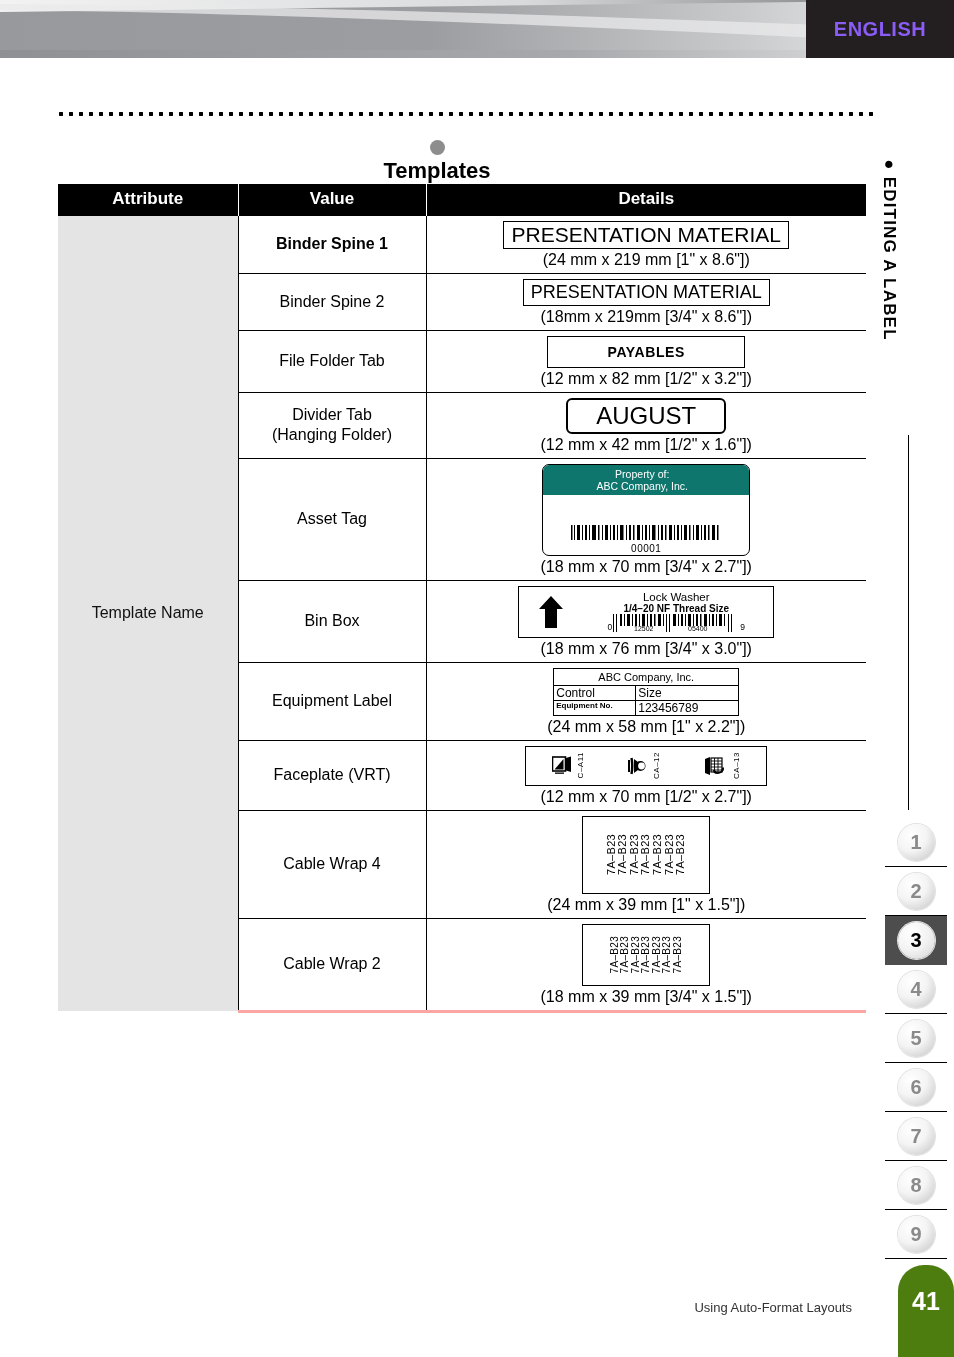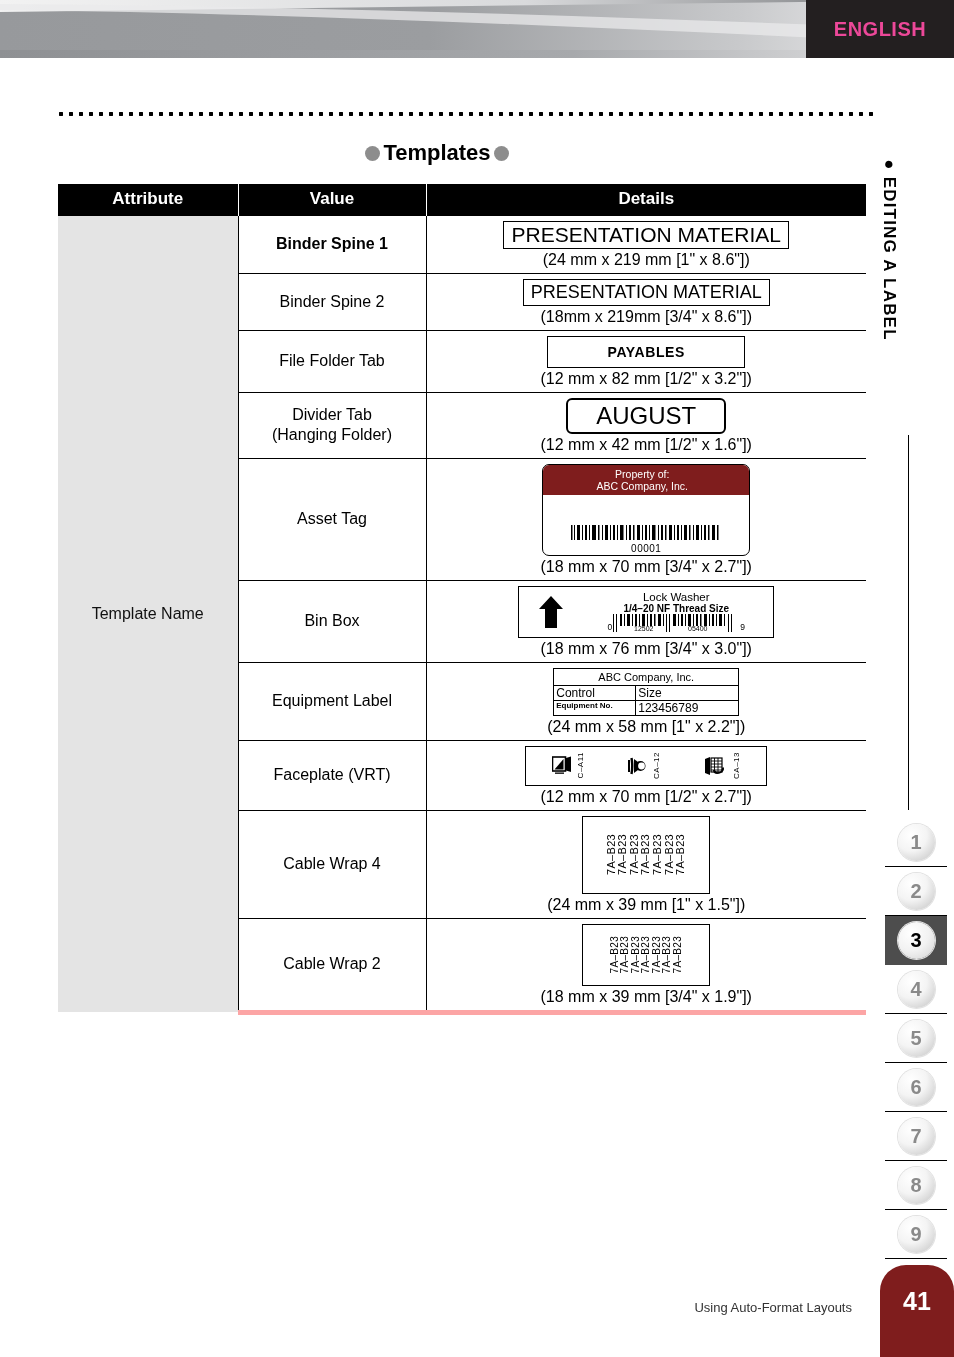--- a/index.html
+++ b/index.html
@@ -16,21 +16,21 @@
   
   .banner {
     position: absolute; left:0; top:0; width:954px; height:66px;
     overflow:hidden;
   }
   .banner svg { display:block; }
   .lang-box {
     position:absolute; right:0; top:0;
     width:148px; height:58px;
     background:#231f20;
-    color:#ec4899;
+    color:#8b5cf6;
     display:flex; align-items:center; justify-content:center;
     font-weight:bold; font-size:20px; letter-spacing:.5px;
   }
 
   
   .side-label {
     position:absolute;
     left: 872px;
     top: 100px;
     width: 34px;
@@ -74,22 +74,22 @@
     color:#000;
   }
 
   
   .footer-text {
     position:absolute; right:102px; bottom:42px;
     font-size:13px; color:#333;
   }
   .page-tab {
     position:absolute; right:0; bottom:0;
-    width:74px; height:92px;
-    background:#7f1d1d;
+    width:56px; height:92px;
+    background:#4d7c0f;
     border-top-left-radius:26px; border-top-right-radius:26px;
     color:#fff;
     display:flex; align-items:flex-start; justify-content:center;
     padding-top:22px;
     font-size:25px; font-weight:bold;
   }
 
   
   .dot-rule {
     position:absolute; left:56px; top:110px; width:818px; height:8px;
@@ -97,21 +97,21 @@
     background-size: 10px 8px;
     background-repeat: repeat-x;
     background-position: 0 center;
   }
 
   
   .sec-title {
     position:absolute; left:0; top:140px; width:874px;
     text-align:center;
     font-size:22px; font-weight:bold;
-    display:flex; align-items:center; justify-content:center; gap:3px;
+    display:flex; align-items:center; justify-content:center; gap:3px;flex-direction:column;
   }
   .sec-title .bul {
     width:15px; height:15px; border-radius:50%; background:#8d8d8d;
     display:inline-block;
   }
 
   
   table.tmpl {
     position:absolute; left:58px; top:184px;
     width:808px;
@@ -147,21 +147,21 @@
     border-right:1px solid #000;
     text-align:center;
     padding:4px 2px;
     line-height:1.25;
   }
   td.val-cell.bold { font-weight:bold; }
   td.det-cell {
     text-align:center;
     padding:5px 4px 4px 4px;
   }
-  tr.last td { border-bottom:5px solid #fca5a5; }
+  tr.last td { border-bottom:3px solid #fca5a5; }
   .dims { font-size:16px; margin-top:2px; }
 
   
   .samp { display:flex; justify-content:center; }
 
   .lbl-box {
     border:1.5px solid #000;
     background:#fff;
     display:inline-flex; align-items:center; justify-content:center;
     padding:2px 6px;
@@ -171,21 +171,21 @@
   .spine2 { font-size:18px; letter-spacing:0px; padding:2px 7px; }
   .payables { font-size:14px; font-weight:bold; letter-spacing:.6px; width:198px; height:32px; padding:0;}
   .august { font-size:24px; width:160px; height:36px; padding:0; border-width:2px;border-radius:6px;}
 
   
   .asset {
     width:208px; border-radius:7px; border:1.5px solid #000;
     overflow:hidden; background:#fff;
   }
   .asset-top {
-    background:#7f1d1d; color:#fff; text-align:center;
+    background:#0f766e; color:#fff; text-align:center;
     font-size:10.5px; line-height:1.15; padding:3px 8px 3px 0;
   }
   .asset-bot { padding:2px 0 1px 0; text-align:center;margin-top:28px; }
   .asset-num { font-size:10px; letter-spacing:.5px; margin-top:-1px;}
 
   
   .binbox {
     width:256px; height:52px; border:1.5px solid #000;
     display:flex; align-items:center; background:#fff;
   }
@@ -589,21 +589,21 @@
               <span class="ln">7A–B23</span>
               <span class="ln">7A–B23</span>
               <span class="ln">7A–B23</span>
               <span class="ln">7A–B23</span>
               <span class="ln">7A–B23</span>
               <span class="ln">7A–B23</span>
               <span class="ln">7A–B23</span>
             </div>
           </div>
         </div>
-        <div class="dims">(18 mm x 39 mm [3/4" x 1.9"])</div>
+        <div class="dims">(18 mm x 39 mm [3/4" x 1.5"])</div>
       </td>
     </tr>
 
   </tbody>
 </table>
 
 <div class="footer-text">Using Auto-Format Layouts</div>
 <div class="page-tab">
   <span>41</span>
 </div>

